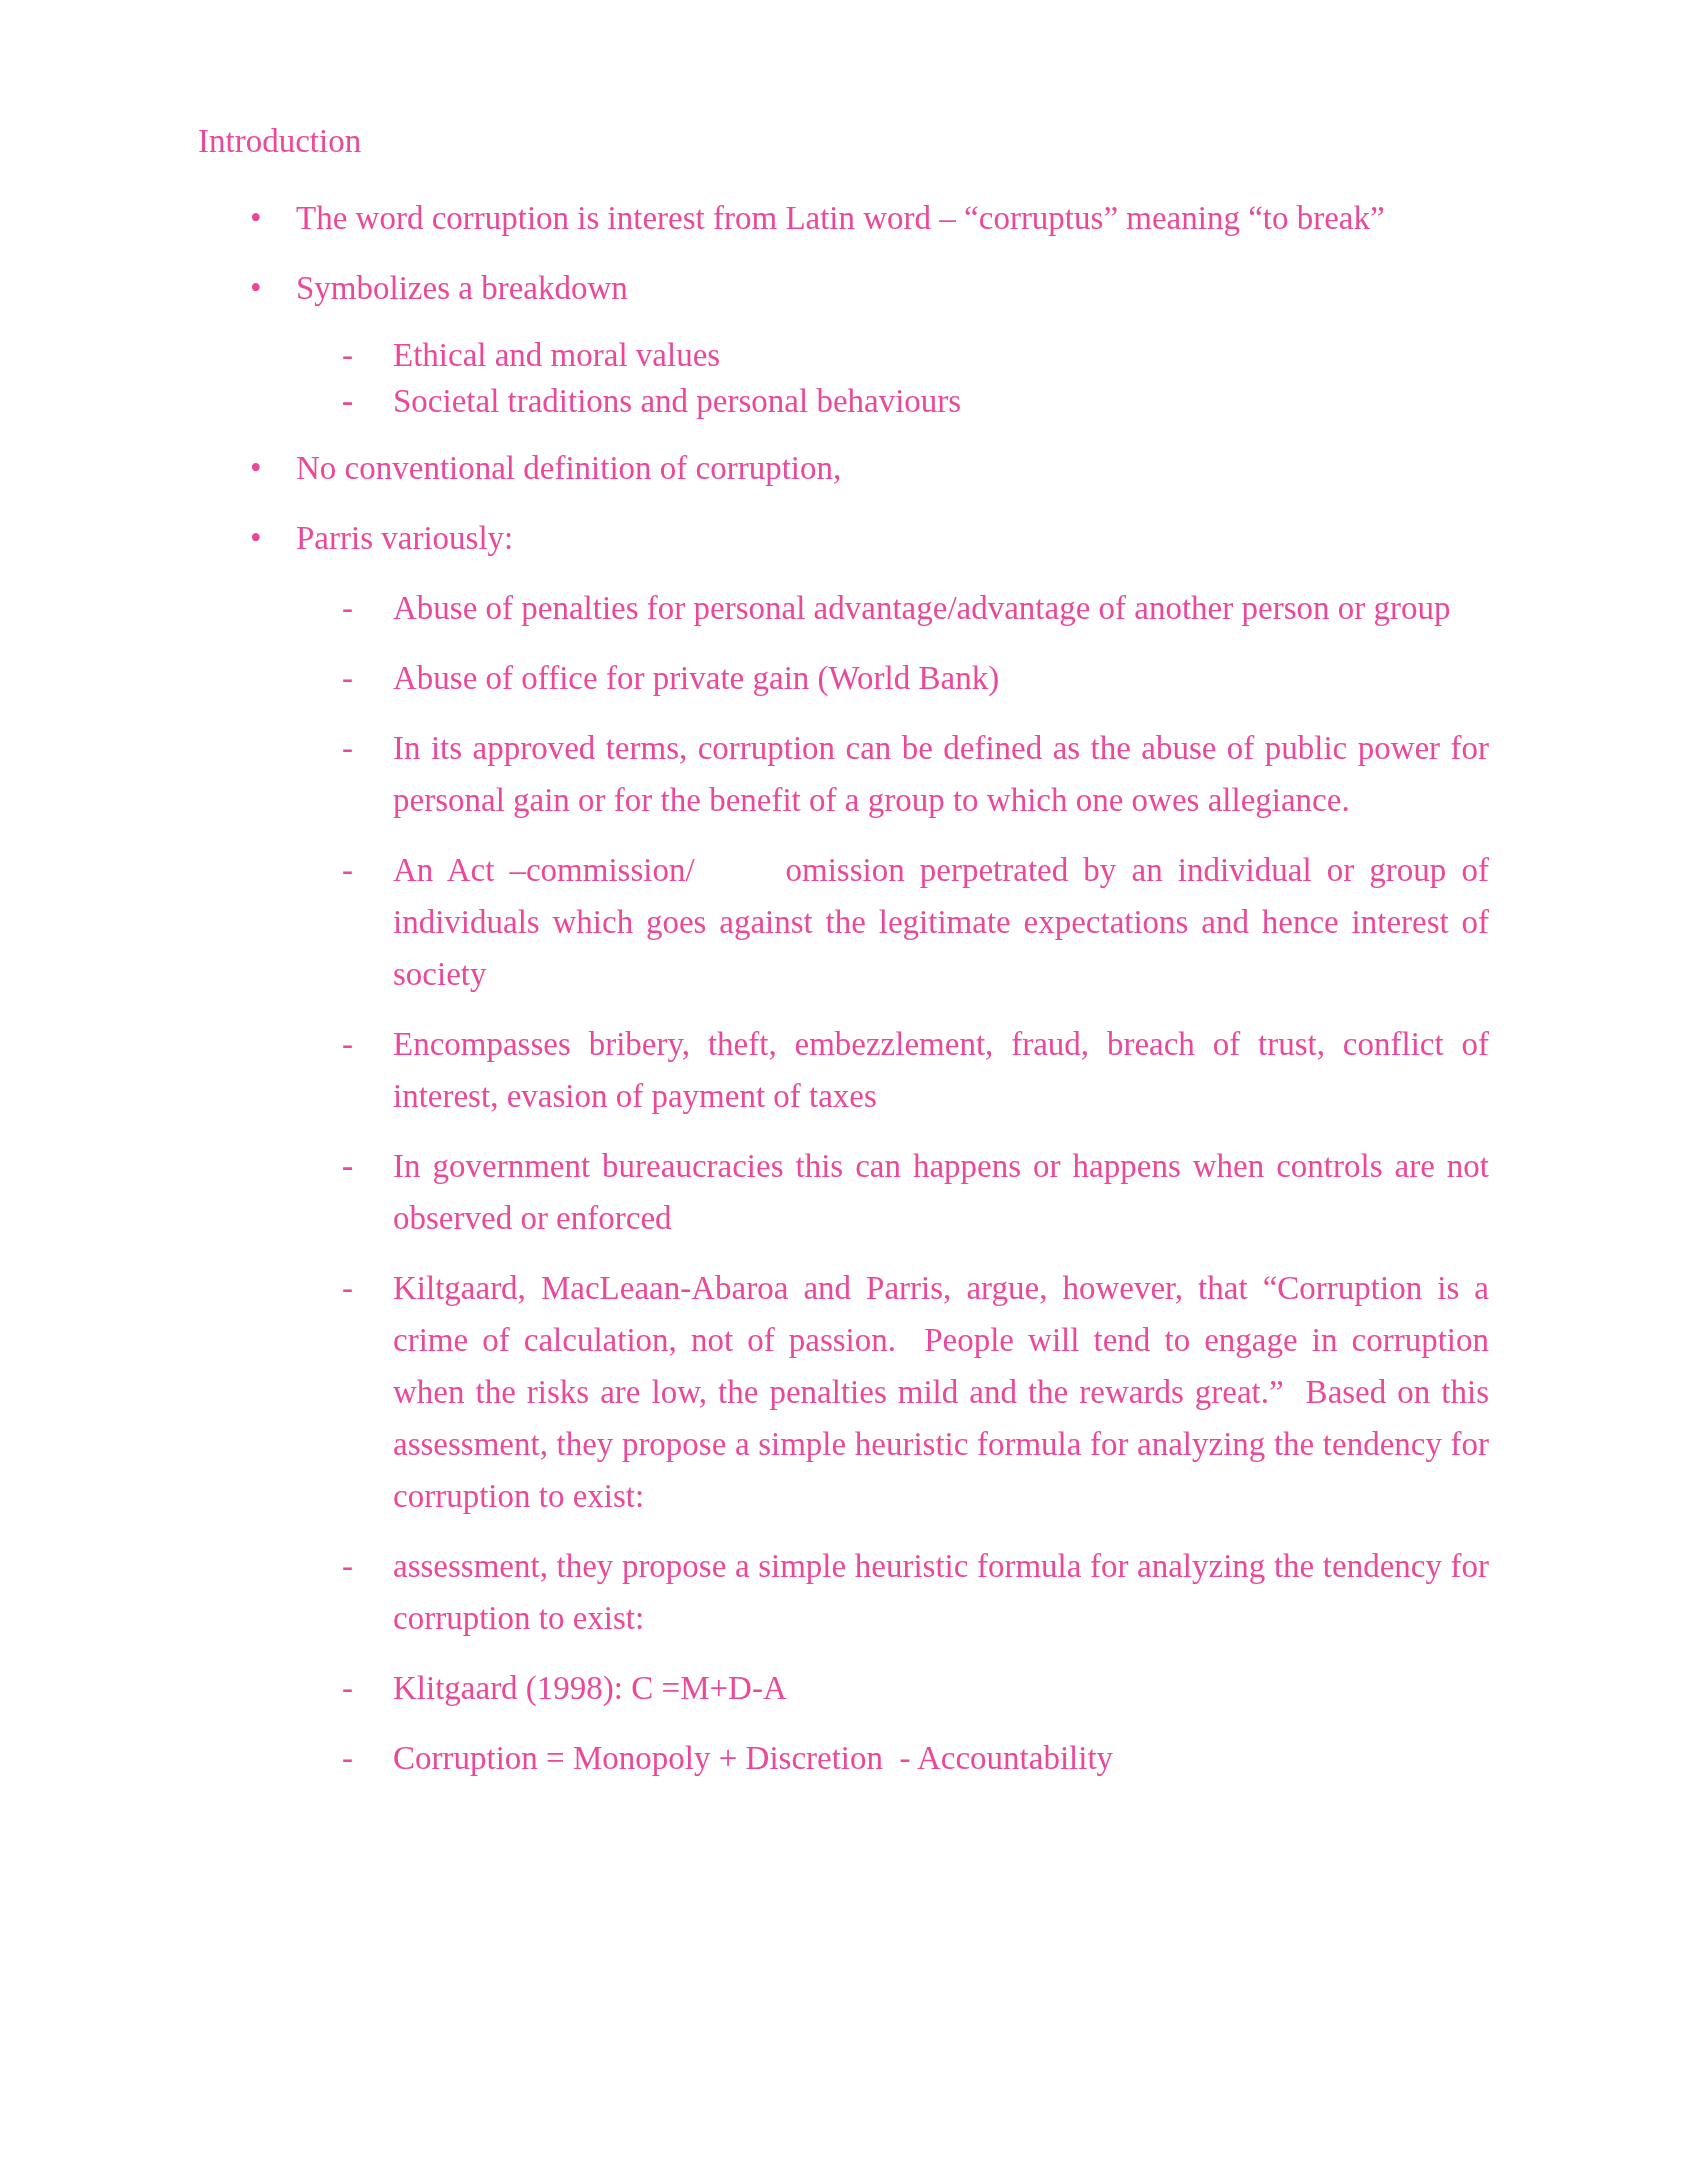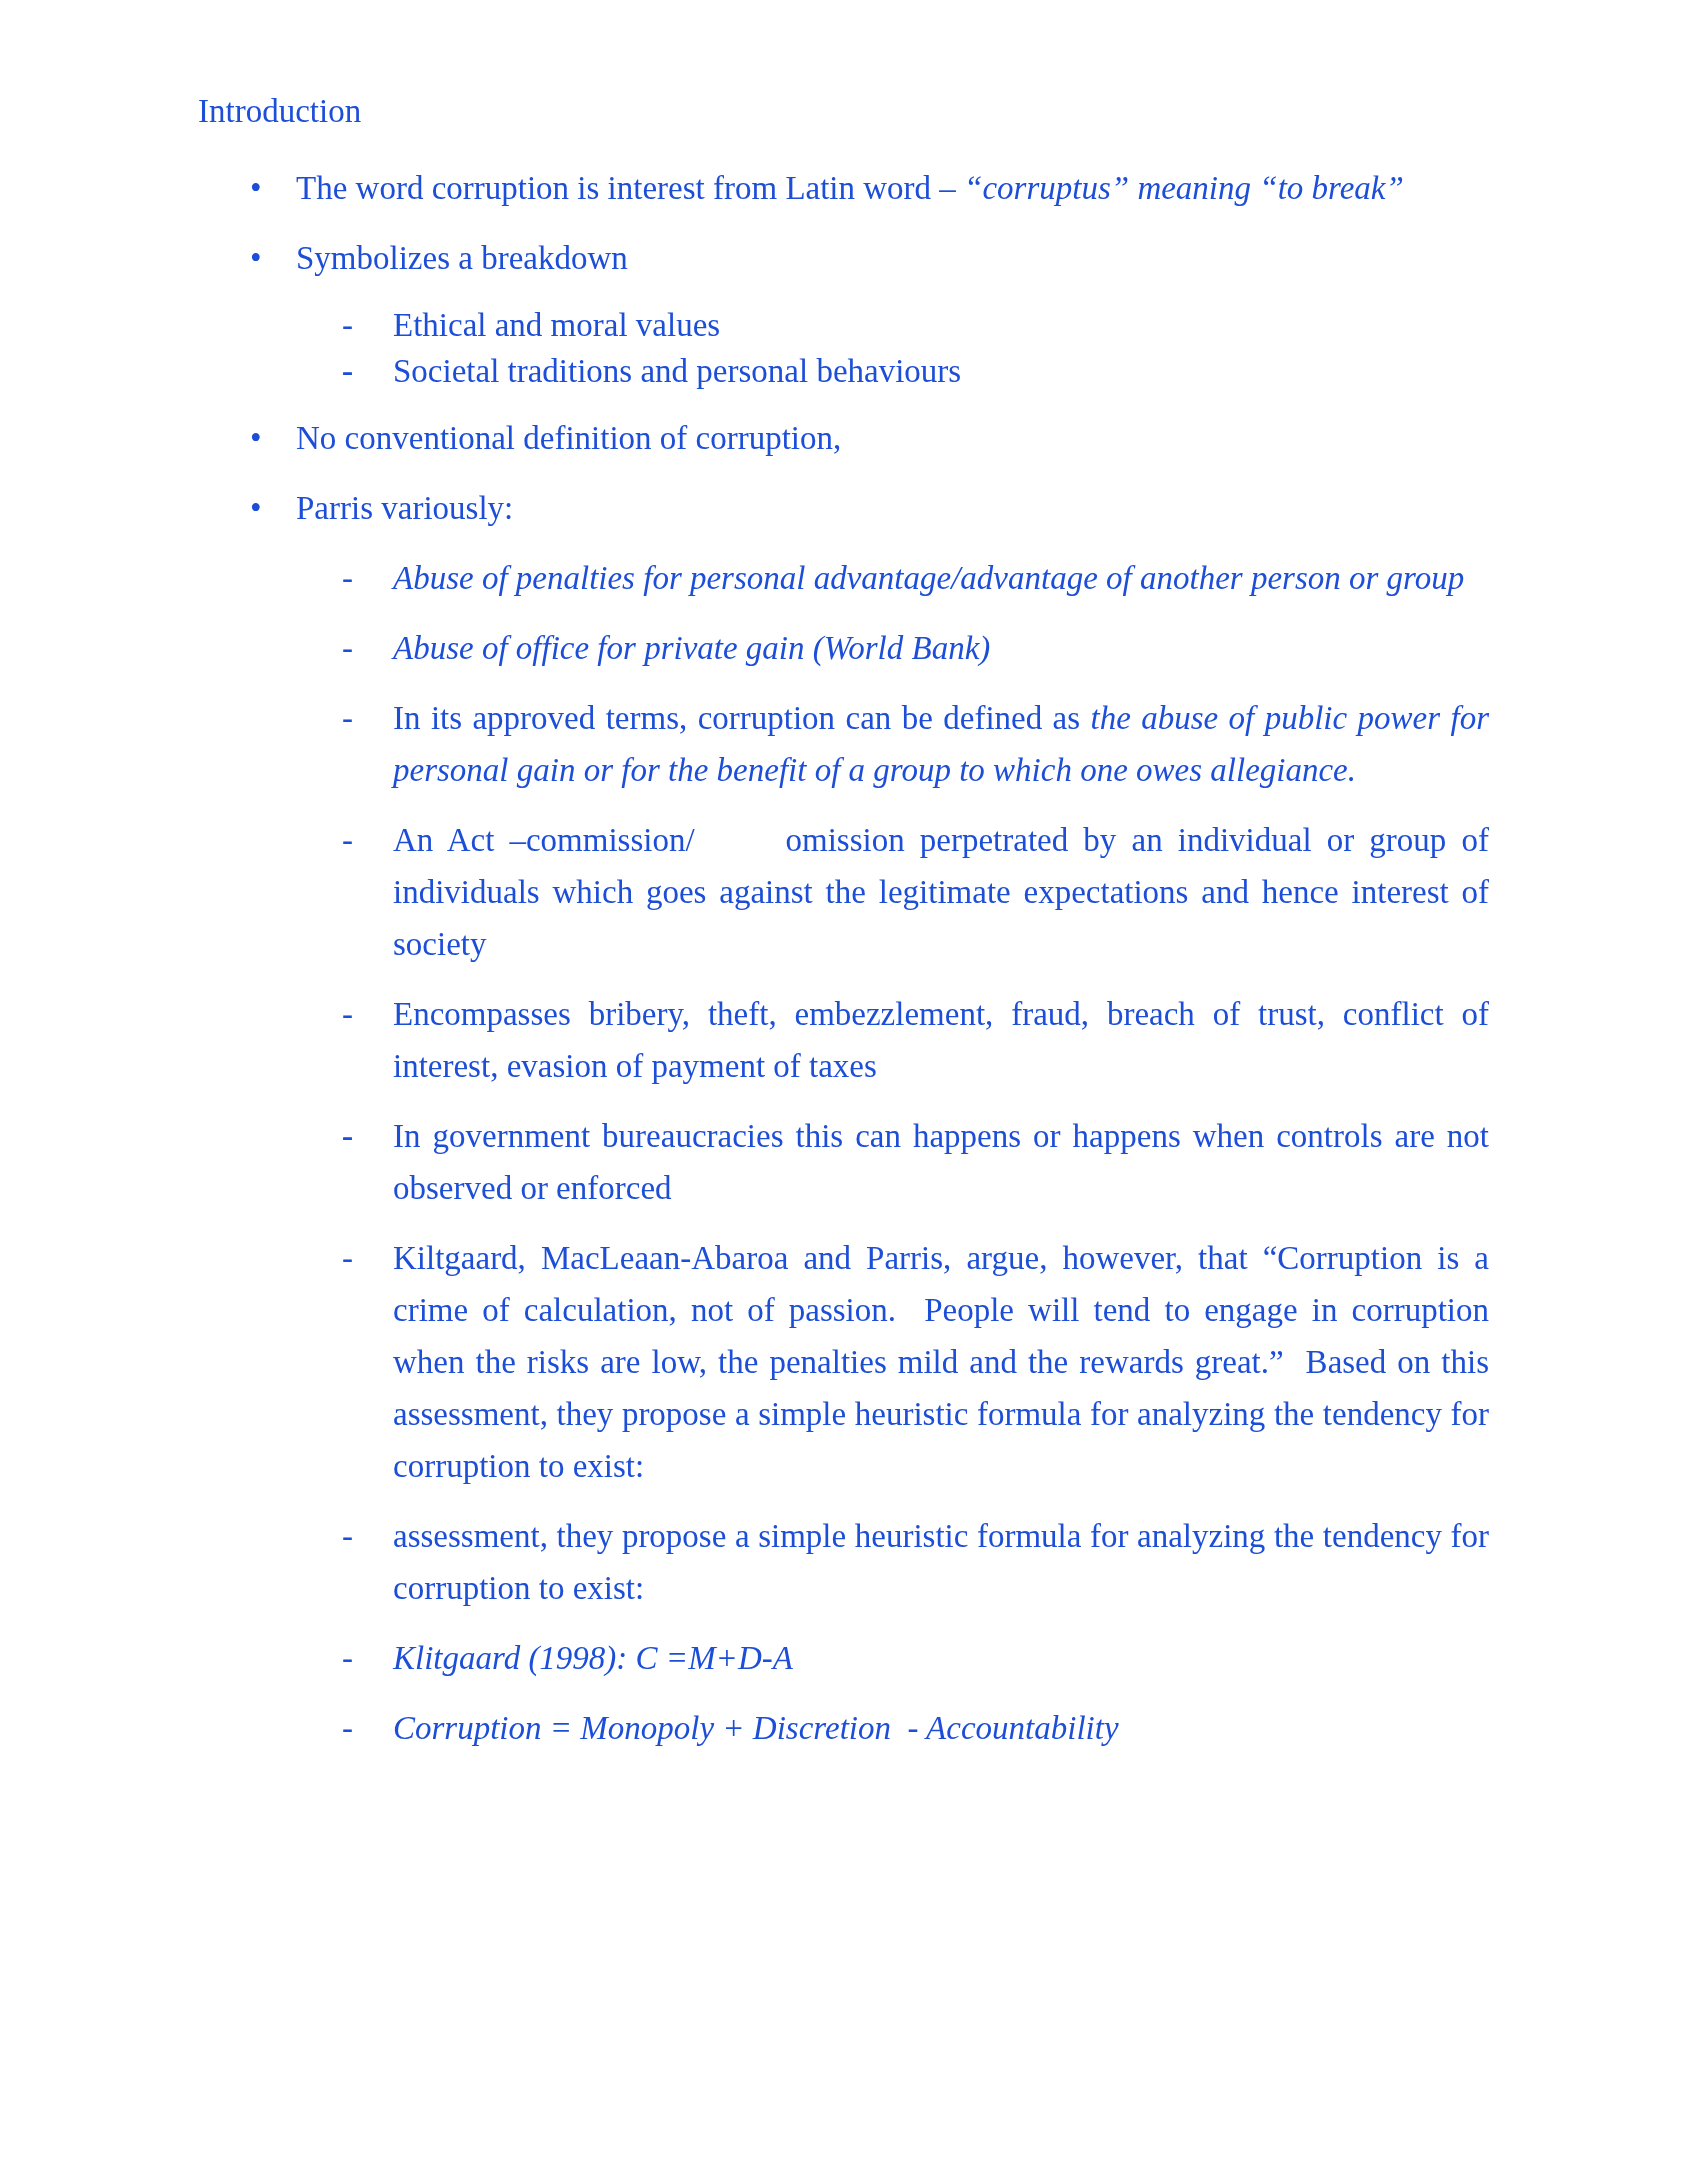--- a/index.html
+++ b/index.html
@@ -6,25 +6,25 @@
     margin: 0;
     padding: 0;
     background: #ffffff;
   }
   .page {
     position: relative;
     width: 1687px;
     height: 2183px;
     background: #ffffff;
     box-sizing: border-box;
-    padding: 85px 198px 0 198px;
+    padding: 115px 198px 0 198px;
     overflow: hidden;
     font-family: "Liberation Serif", "DejaVu Serif", serif;
     font-size: 33px;
-    color: #1d4ed8;
+    color: #ec4899;
   }
   .doc-heading {
     margin: 0 0 25px 0;
     line-height: 52px;
     font-weight: normal;
     font-size: 33px;
   }
   .blk {
     position: relative;
     line-height: 52px;
@@ -41,21 +41,21 @@
     position: absolute;
     left: 144px;
     top: 0;
   }
   .tight {
     margin-bottom: 0;
     line-height: 46px;
   }
   .tight + .lvl1 { margin-top: 18px; }
   .justify { text-align: justify; }
-  .em { font-style: italic; }
+  .em { }
 </style>
 </head>
 <body>
 
 <div class="page">
   <div class="doc-heading">Introduction</div>
   <div id="doc-content">
       <div class="blk lvl1"><span class="marker">•</span><span>The word corruption is interest from Latin word – </span><span class="em">“corruptus” meaning “to break”</span></div>
       <div class="blk lvl1"><span class="marker">•</span><span>Symbolizes a breakdown</span></div>
       <div class="blk lvl2 tight"><span class="marker">-</span><span>Ethical and moral values</span></div>

